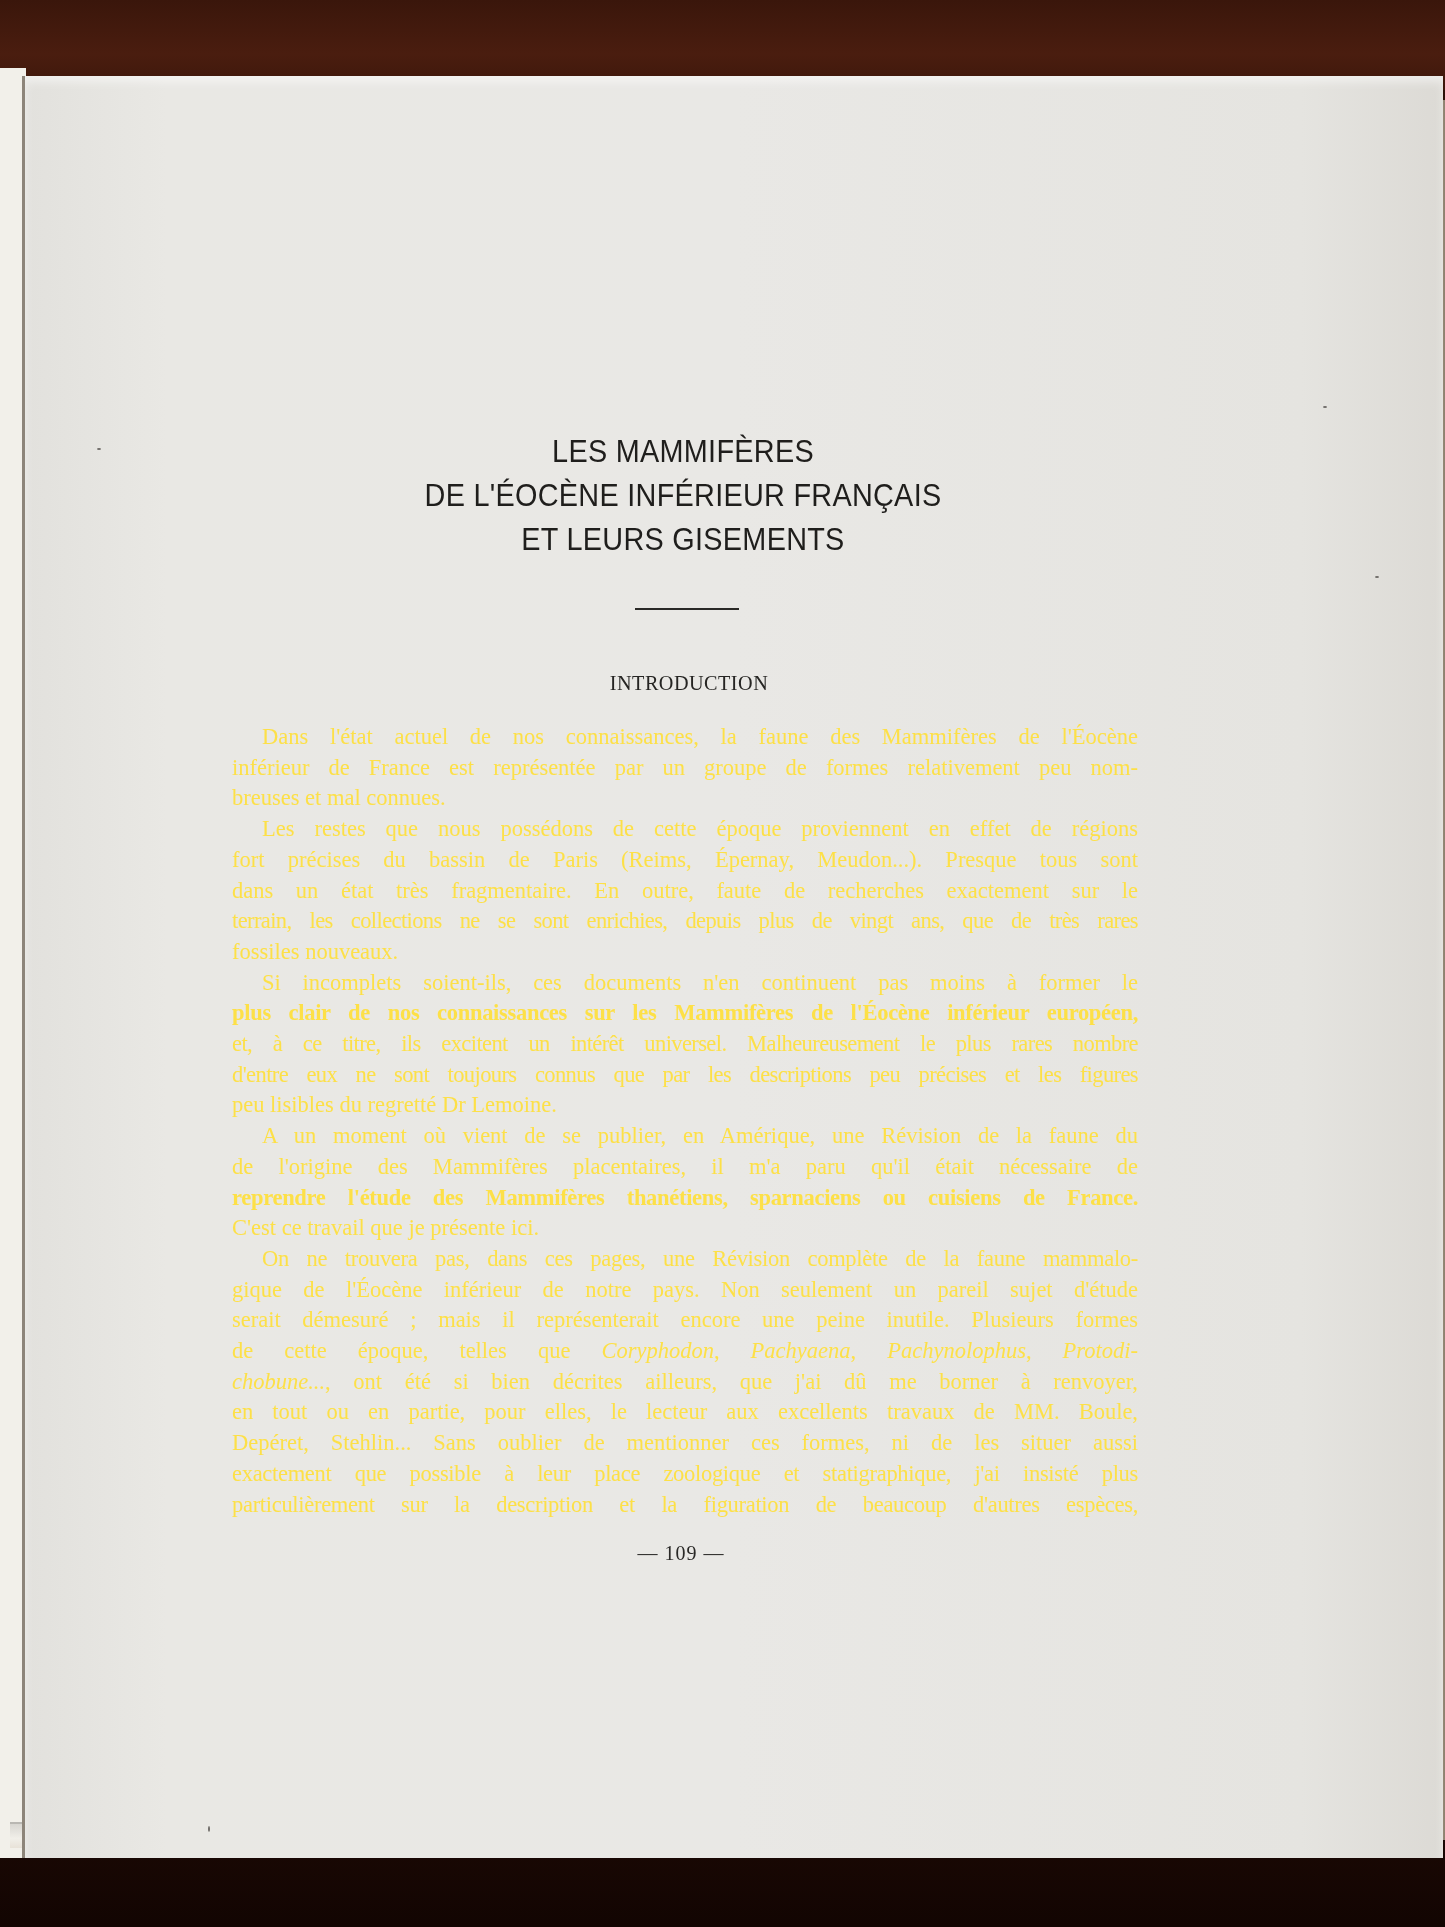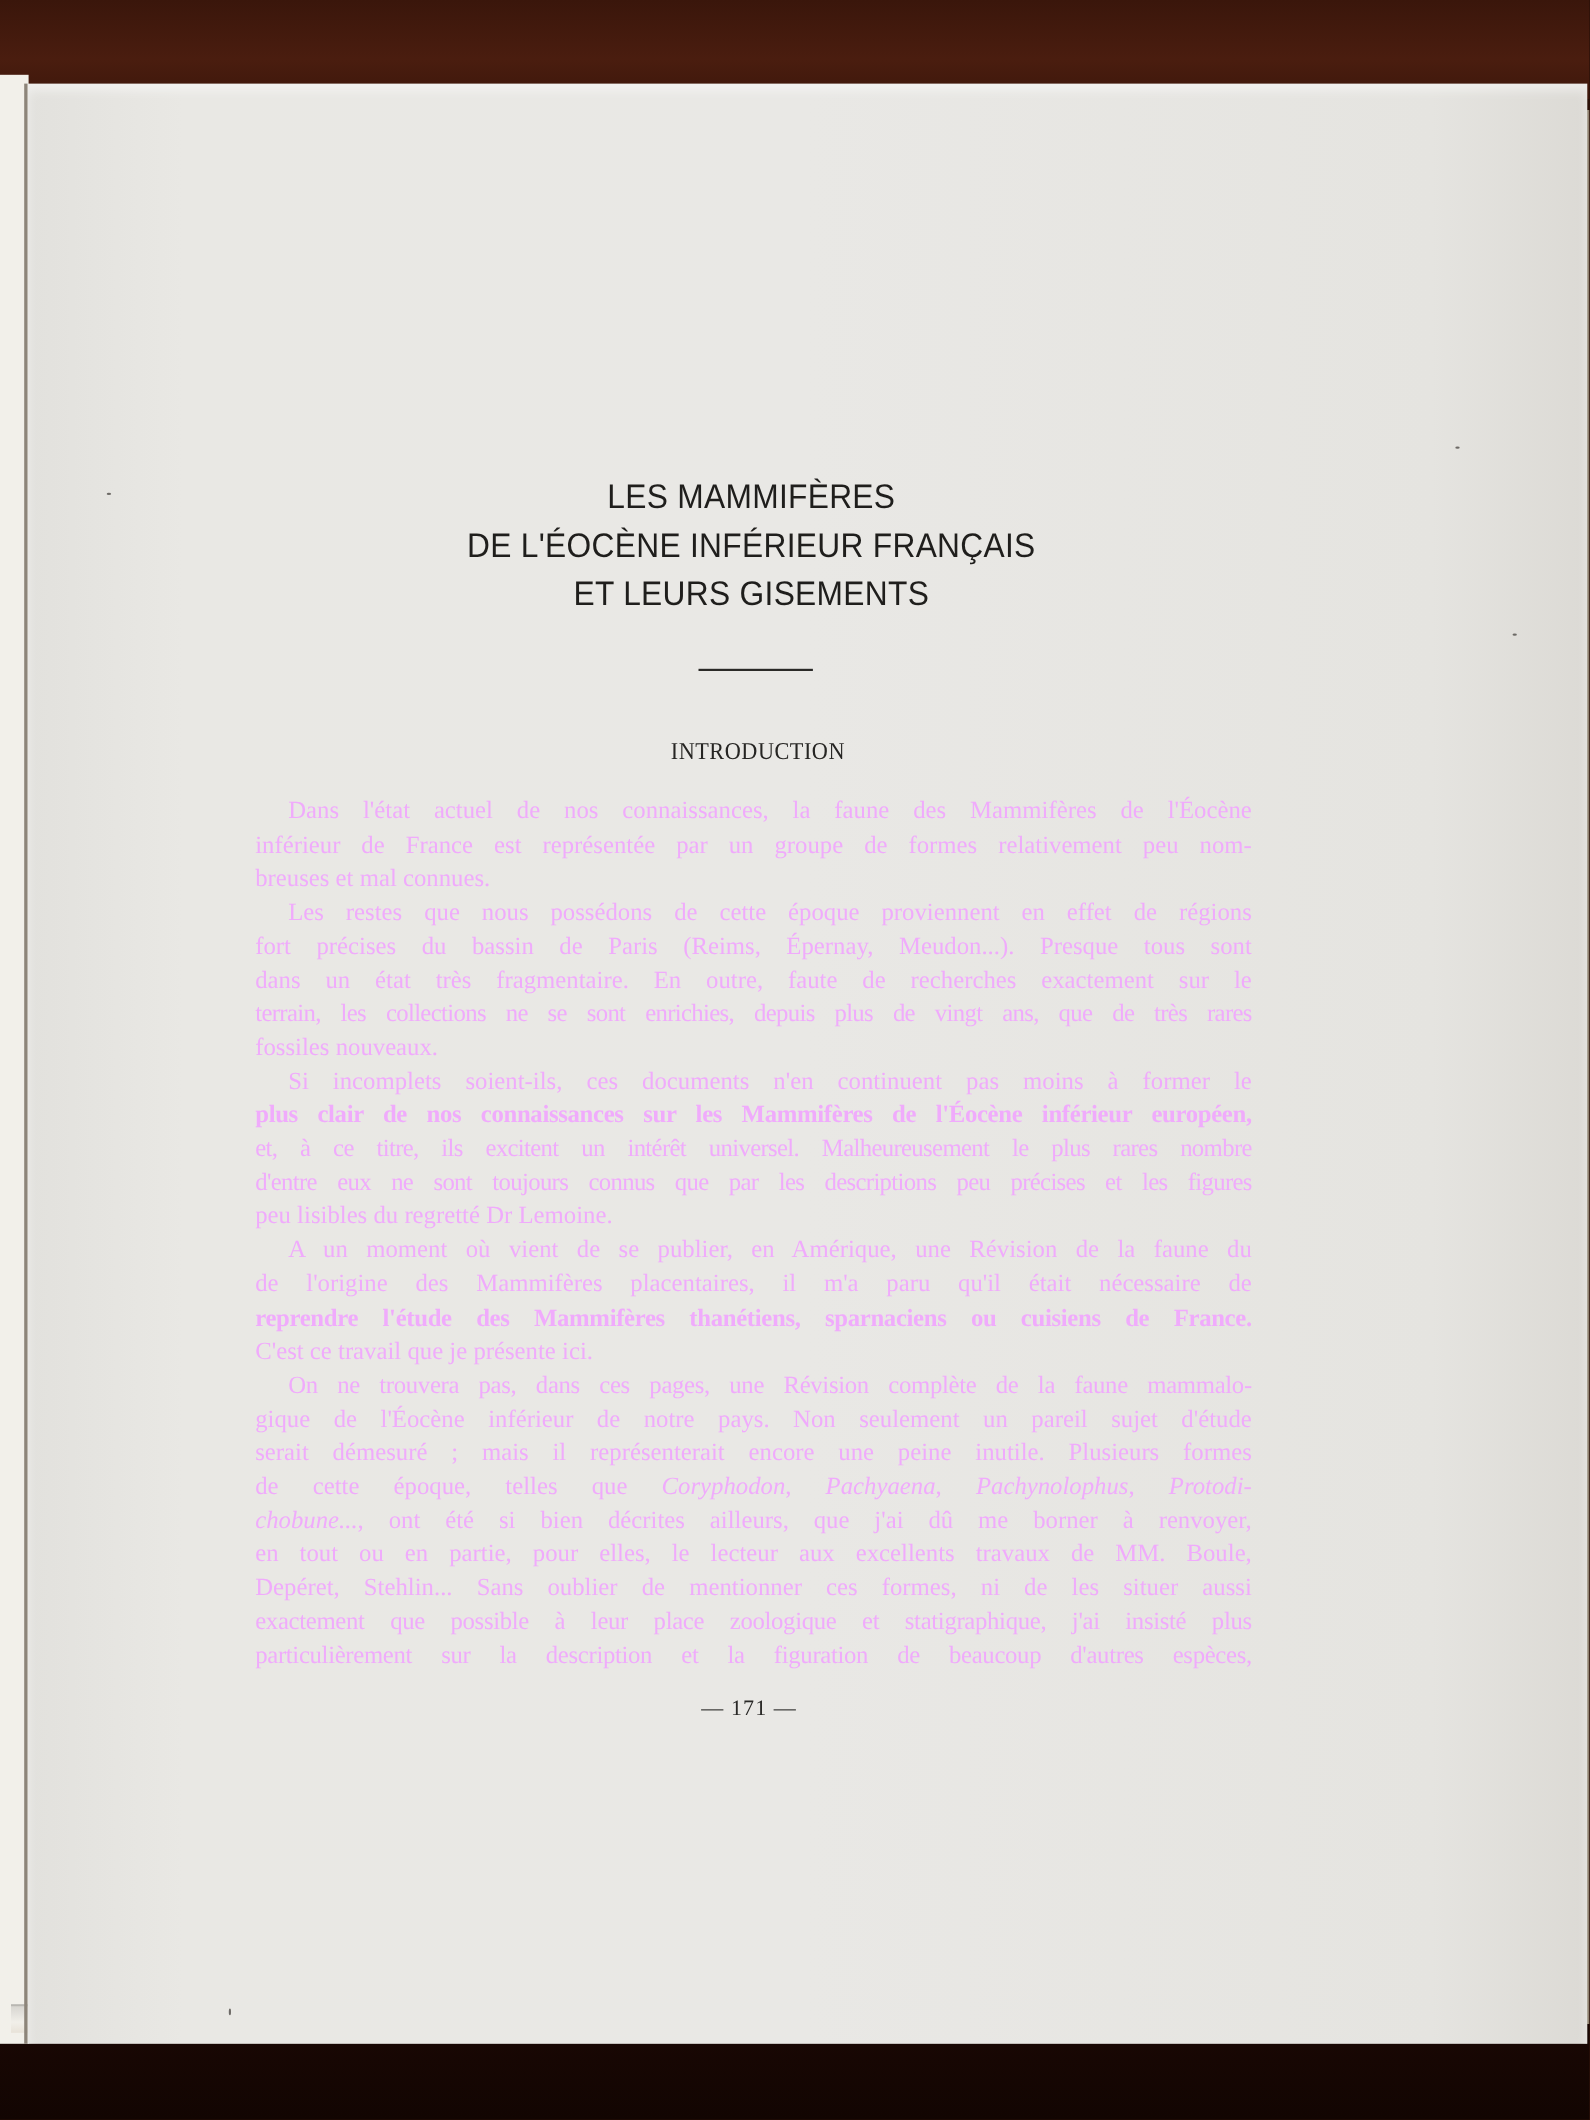--- a/index.html
+++ b/index.html
@@ -92,21 +92,21 @@
       color: #262523;
       transform: scaleX(0.92);
       position: relative;
       left: 4px;
     }
     .para {
       font-size: 22.5px;
       line-height: 30.7px;
       text-align: justify;
       text-align-last: justify;
-      color: #f0abfc;
+      color: #fde047;
       margin: 0;
     }
     .para .line {
       display: block;
       text-align: justify;
       text-align-last: justify;
       white-space: nowrap;
       overflow: hidden;
     }
     .para .line.last {
@@ -204,14 +204,14 @@
     <span class="line"><span>gique de l'Éocène inférieur de notre pays. Non seulement un pareil sujet d'étude</span></span>
     <span class="line"><span>serait démesuré ; mais il représenterait encore une peine inutile. Plusieurs formes</span></span>
     <span class="line"><span>de cette époque, telles que <em class="italic">Coryphodon</em>, <em class="italic">Pachyaena</em>, <em class="italic">Pachynolophus</em>, <em class="italic">Protodi-</em></span></span>
     <span class="line"><span><em class="italic">chobune...</em>, ont été si bien décrites ailleurs, que j'ai dû me borner à renvoyer,</span></span>
     <span class="line"><span>en tout ou en partie, pour elles, le lecteur aux excellents travaux de MM. Boule,</span></span>
     <span class="line"><span>Depéret, Stehlin... Sans oublier de mentionner ces formes, ni de les situer aussi</span></span>
     <span class="line"><span style="letter-spacing:-0.3px;">exactement que possible à leur place zoologique et statigraphique, j'ai insisté plus</span></span>
     <span class="line"><span style="letter-spacing:-0.3px;">particulièrement sur la description et la figuration de beaucoup d'autres espèces,</span></span>
   </p>
 
-  <div class="page-number">— 171 —</div>
+  <div class="page-number">— 109 —</div>
 </div>
 
 </body></html>

